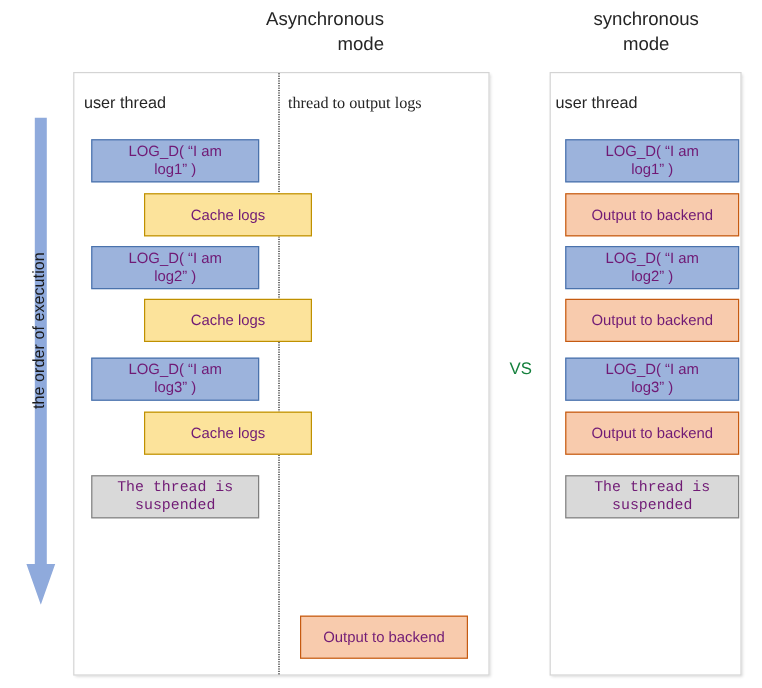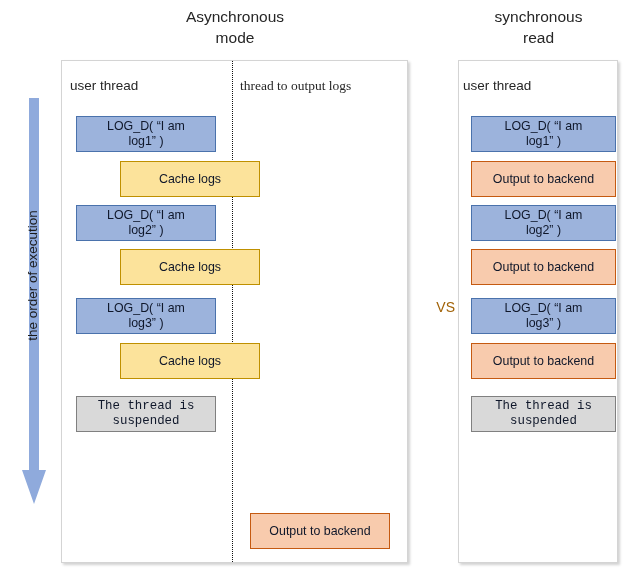--- a/index.html
+++ b/index.html
@@ -23,21 +23,21 @@
 
   
   .col-title {
     position: absolute;
     text-align: center;
     font-size: 15.5px;
     line-height: 21px;
     color: #262626;
     white-space: pre-line;
   }
-  #title-async { left: 150px; top: 6px; width: 170px; }
+  #title-async { left: 150px; top: 6px; width: 170px; text-align: right; }
   #title-sync  { left: 456px; top: 6px; width: 165px; }
 
   
   .panel {
     position: absolute;
     background: #ffffff;
     border: 1px solid #d4d4d4;
     box-shadow: 1.5px 1.5px 2.5px rgba(0,0,0,0.18);
     box-sizing: border-box;
   }
@@ -72,21 +72,21 @@
     position: absolute;
     box-sizing: border-box;
     border-width: 1.3px;
     border-style: solid;
     font-size: 12.4px;
     line-height: 15px;
     display: flex;
     align-items: center;
     justify-content: center;
     text-align: center;
-    color: #0f172a;
+    color: #701a75;
     white-space: pre-line;
     padding: 0 18px;
   }
   .step.blue   { background: #9cb3dc; border-color: #4a72ac; }
   .step.yellow { background: #fce39b; border-color: #bf9000; margin-left: 44px; }
   .step.gray   { background: #d9d9d9; border-color: #808080; font-family: Liberation Mono, monospace; }
   .step.green  { background: #c5e0b4; border-color: #6e9654; }
   .step.orange { background: #f8cbad; border-color: #c55a11; }
 
   
@@ -95,23 +95,23 @@
   .col-b { left: 250px; width: 140px; }
   
   .col-c { left: 471px; width: 145px; }
 
   
   #vs-label {
     position: absolute;
     left: 413px;
     top: 299px;
     width: 42px;
-    text-align: right;
+    text-align: center;
     font-size: 14px;
-    color: #a16207;
+    color: #15803d;
   }
 
   
   #order-arrow {
     position: absolute;
     left: 18px;
     top: 98px;
     width: 32px;
     height: 406px;
   }
@@ -137,21 +137,21 @@
 </style>
 </head>
 <body>
 
 <div class="canvas">
 
   <div class="col-title" id="title-async">Asynchronous
 mode</div>
 
   <div class="col-title" id="title-sync">synchronous
-read</div>
+mode</div>
 
   <div id="order-arrow-wrap">
     <div id="order-arrow">
       <svg width="32" height="406" viewBox="0 0 32 406" xmlns="http://www.w3.org/2000/svg">
         <polygon points="11,0 21,0 21,372 28,372 16,406 4,372 11,372" fill="#8faadc"></polygon>
       </svg>
     </div>
     <div id="order-arrow-label">the order of execution</div>
   </div>
 

